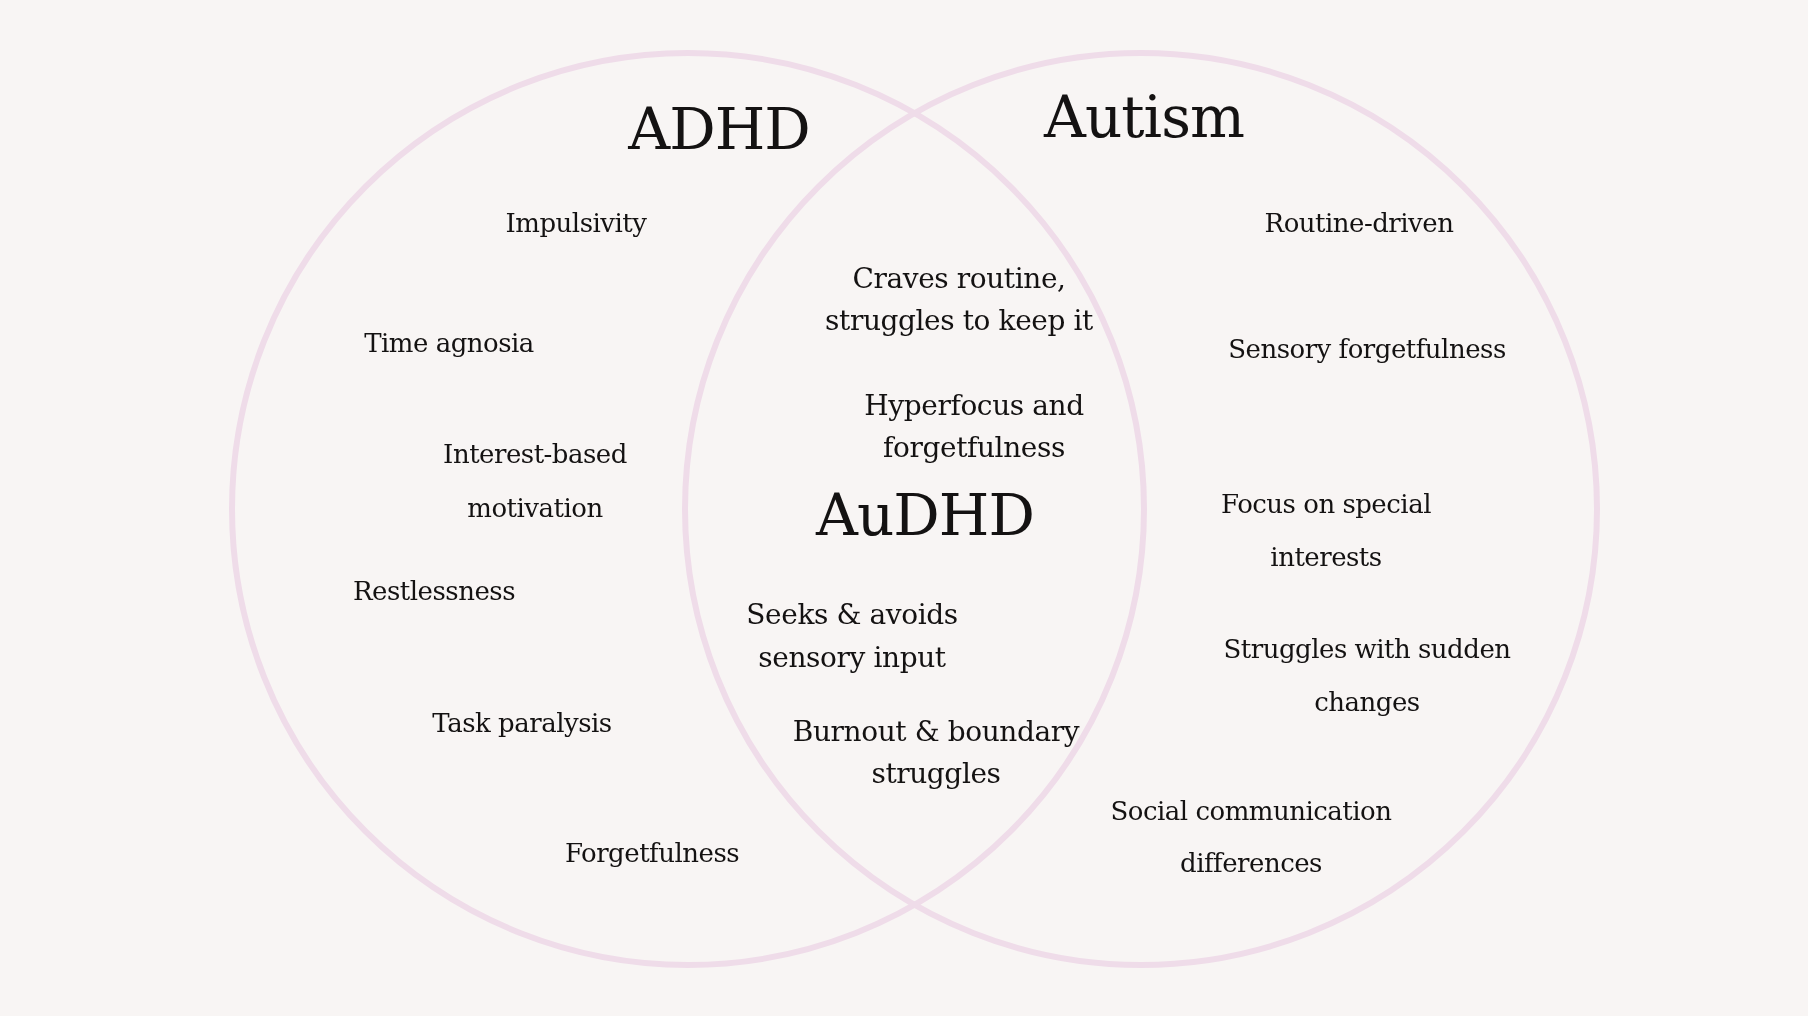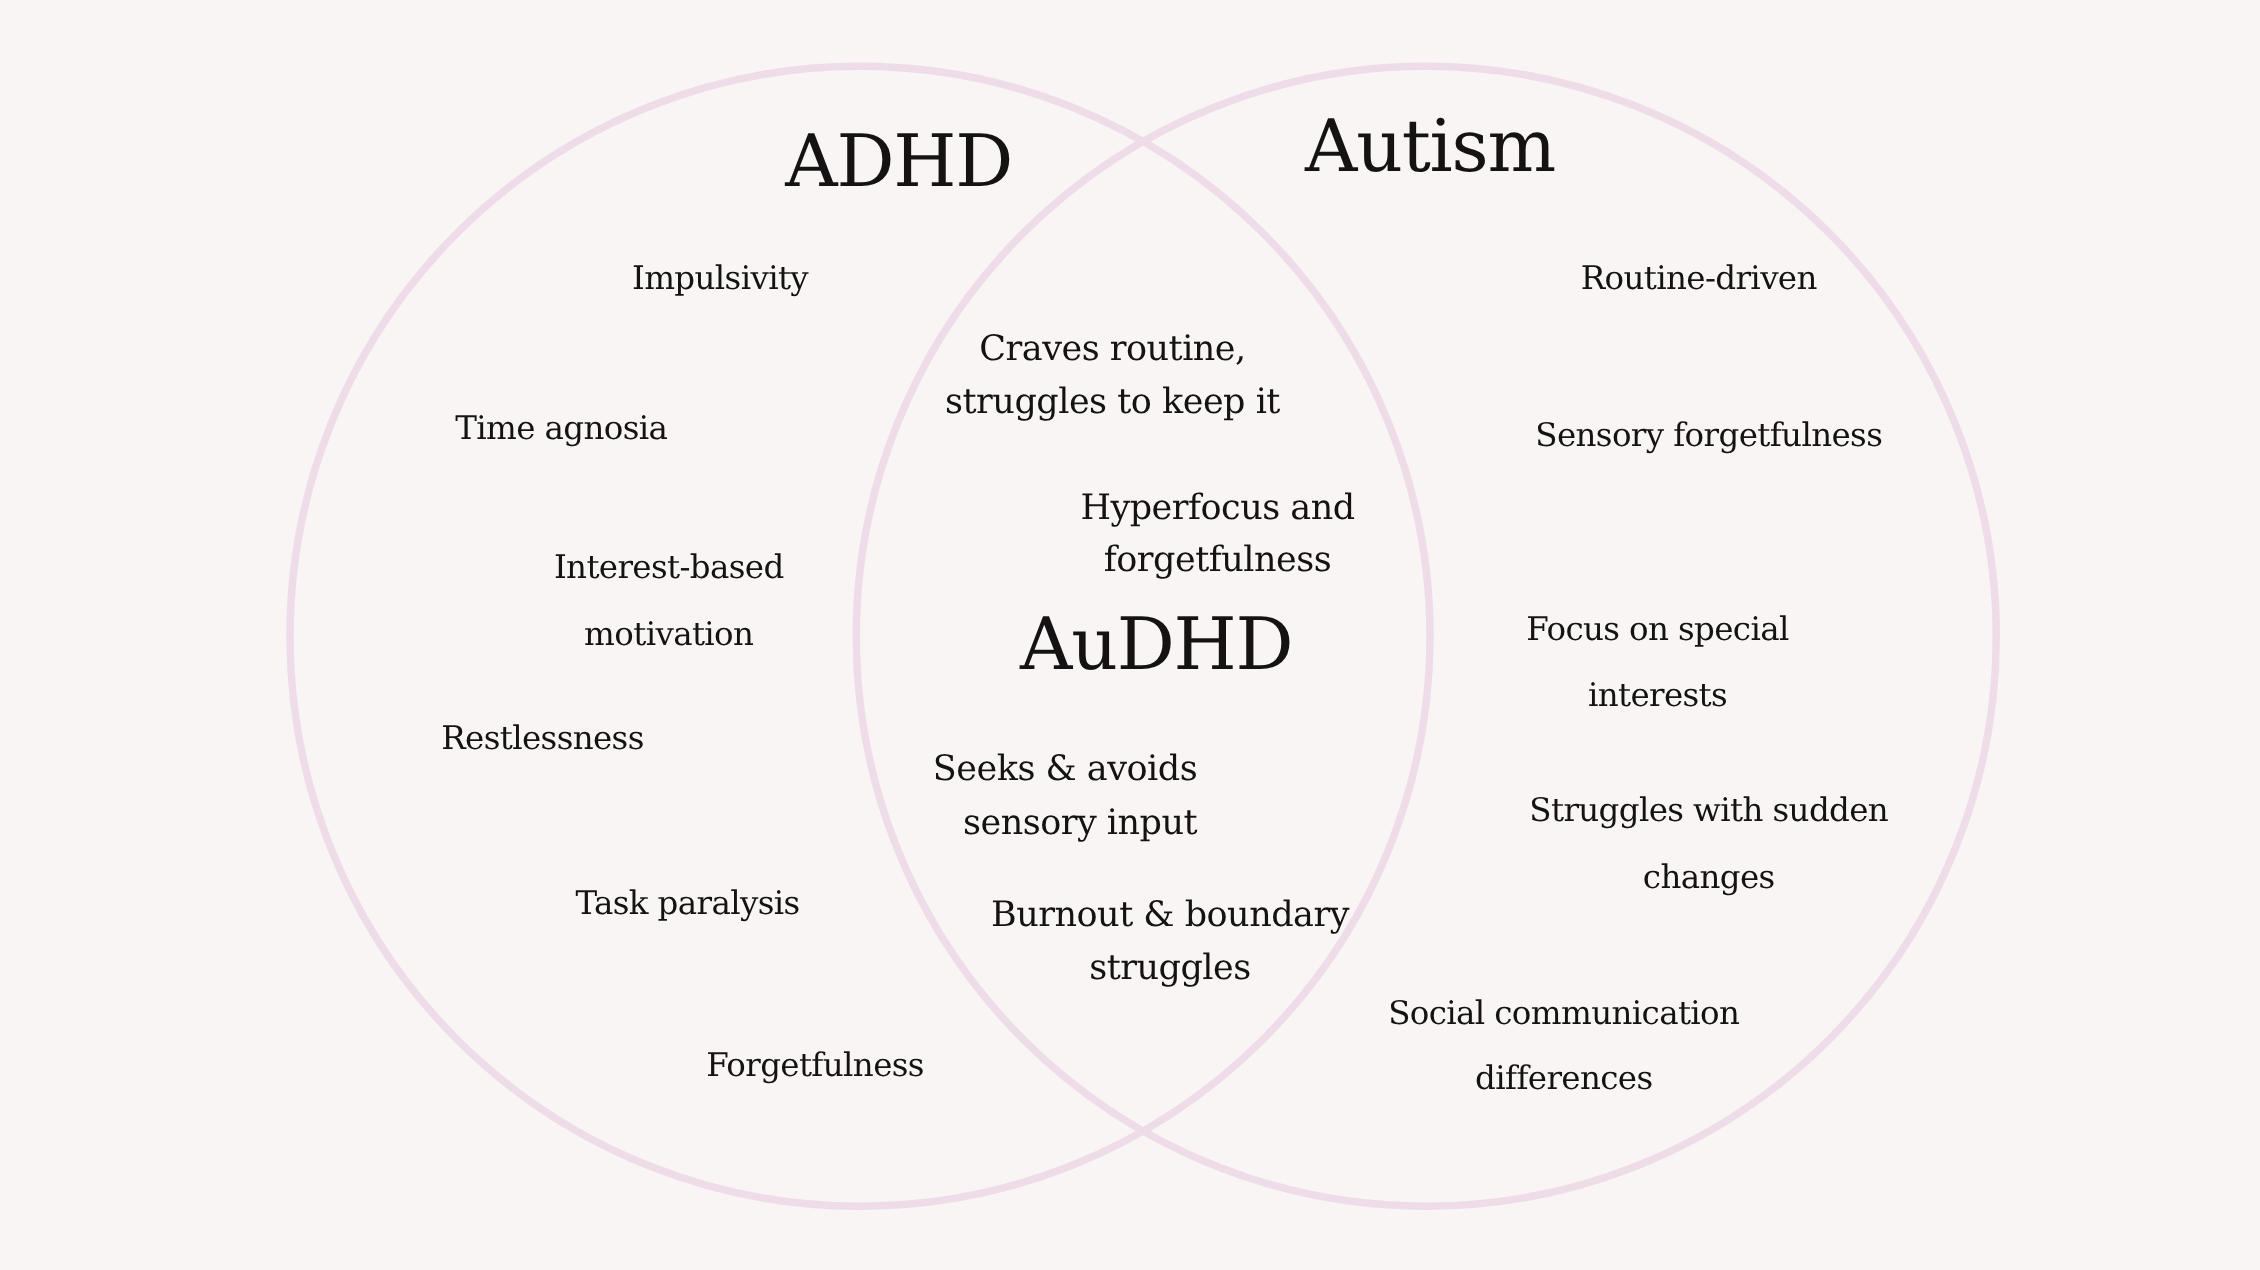--- a/index.html
+++ b/index.html
@@ -41,36 +41,36 @@
 <div class="lbl item" style="left:421px; top:330px;margin-left:28px;">
   <span class="line">Time agnosia</span>
 </div>
 <div class="lbl item" style="left:535px; top:427px; line-height:54px;">
   <span class="line">Interest-based</span>
   <span class="line">motivation</span>
 </div>
 <div class="lbl item" style="left:434px; top:578px;">
   <span class="line">Restlessness</span>
 </div>
-<div class="lbl item" style="left:522px; top:710px;margin-left:28px;">
+<div class="lbl item" style="left:522px; top:710px;">
   <span class="line">Task paralysis</span>
 </div>
 <div class="lbl item" style="left:652px; top:840px;">
   <span class="line">Forgetfulness</span>
 </div>
 
-<div class="lbl item small" style="left:890px; top:258px; line-height:42px;">
+<div class="lbl item small" style="left:959px; top:258px; line-height:42px;">
   <span class="line">Craves routine,</span>
   <span class="line">struggles to keep it</span>
 </div>
 <div class="lbl item small" style="left:974px; top:385px; line-height:42px;">
   <span class="line">Hyperfocus and</span>
   <span class="line">forgetfulness</span>
 </div>
-<div class="lbl item small" style="left:852px; top:593px; line-height:43px;text-align:right;">
+<div class="lbl item small" style="left:852px; top:593px; line-height:43px;">
   <span class="line">Seeks &amp; avoids</span>
   <span class="line">sensory input</span>
 </div>
 <div class="lbl item small" style="left:936px; top:711px; line-height:42px;">
   <span class="line">Burnout &amp; boundary</span>
   <span class="line">struggles</span>
 </div>
 
 <div class="lbl item" style="left:1345px; top:210px;margin-left:14px;">
   <span class="line">Routine-driven</span>

